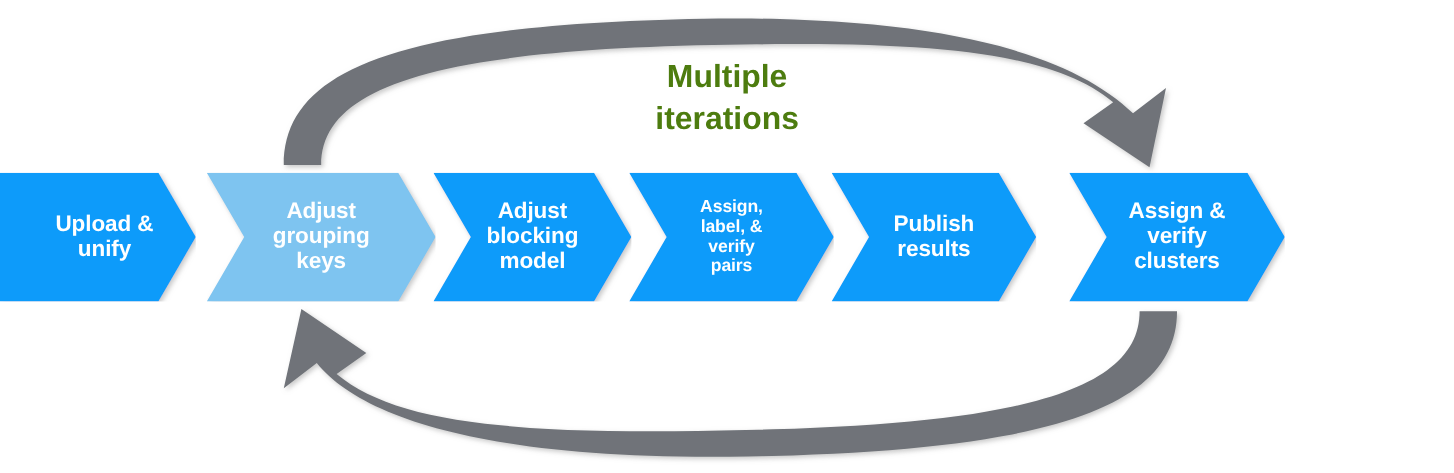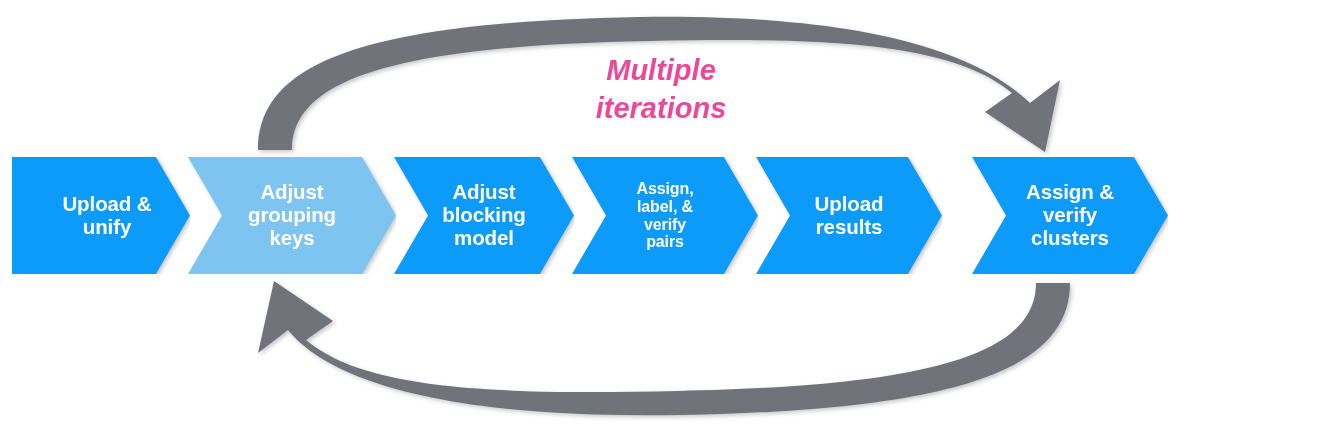--- a/index.html
+++ b/index.html
@@ -60,25 +60,24 @@
     letter-spacing: -0.1px;
     white-space: pre-line;
     user-select: none;
   }
   .center-caption {
     position: absolute;
     left: 0;
     width: 1322px;
     top: 52px;
     text-align: center;
-    font-style: italic;
     font-weight: bold;
     font-size: 29px;
     line-height: 1.3;
-    color: #ec4899;
+    color: #4d7c0f;
     white-space: pre-line;
     z-index: 5;
   }
 </style>
 </head>
 <body>
 
 <div id="diagram-root">
 
   <svg id="arrows-layer" viewBox="0 0 1322 430">
@@ -110,21 +109,21 @@
                L 333,321
                L 306,340
                C 360,385 468,396 678,391
                C 934,386 1036,353 1036,283
                Z" fill="#6F7379"></path>
     </g>
   </svg>
 
   <div id="chevron-layer">
 
-    <div class="chev" style="left:12px; width:178px;padding-left:12px;">
+    <div class="chev" style="left:0; width:178px;padding-left:12px;">
       <svg class="chev-shape" viewBox="0 0 178 117" preserveAspectRatio="none">
         <g filter="url(#soft-shadow)">
           <path d="M 0,0 L 144,0 L 178,58.5 L 144,117 L 0,117 Z" fill="#0D9BFA"></path>
         </g>
       </svg>
       <span class="chev-label">Upload &amp;
 unify</span>
     </div>
 
     <div class="chev" style="left:188px; width:208px;">
@@ -160,21 +159,21 @@
 verify
 pairs</span>
     </div>
 
     <div class="chev" style="left:756px; width:186px;">
       <svg class="chev-shape" viewBox="0 0 186 117" preserveAspectRatio="none">
         <g filter="url(#soft-shadow)">
           <path d="M 0,0 L 152,0 L 186,58.5 L 152,117 L 0,117 L 34,58.5 Z" fill="#0D9BFA"></path>
         </g>
       </svg>
-      <span class="chev-label">Upload
+      <span class="chev-label">Publish
 results</span>
     </div>
 
     <div class="chev" style="left:972px; width:196px;">
       <svg class="chev-shape" viewBox="0 0 196 117" preserveAspectRatio="none">
         <g filter="url(#soft-shadow)">
           <path d="M 0,0 L 162,0 L 196,58.5 L 162,117 L 0,117 L 34,58.5 Z" fill="#0D9BFA"></path>
         </g>
       </svg>
       <span class="chev-label">Assign &amp;

